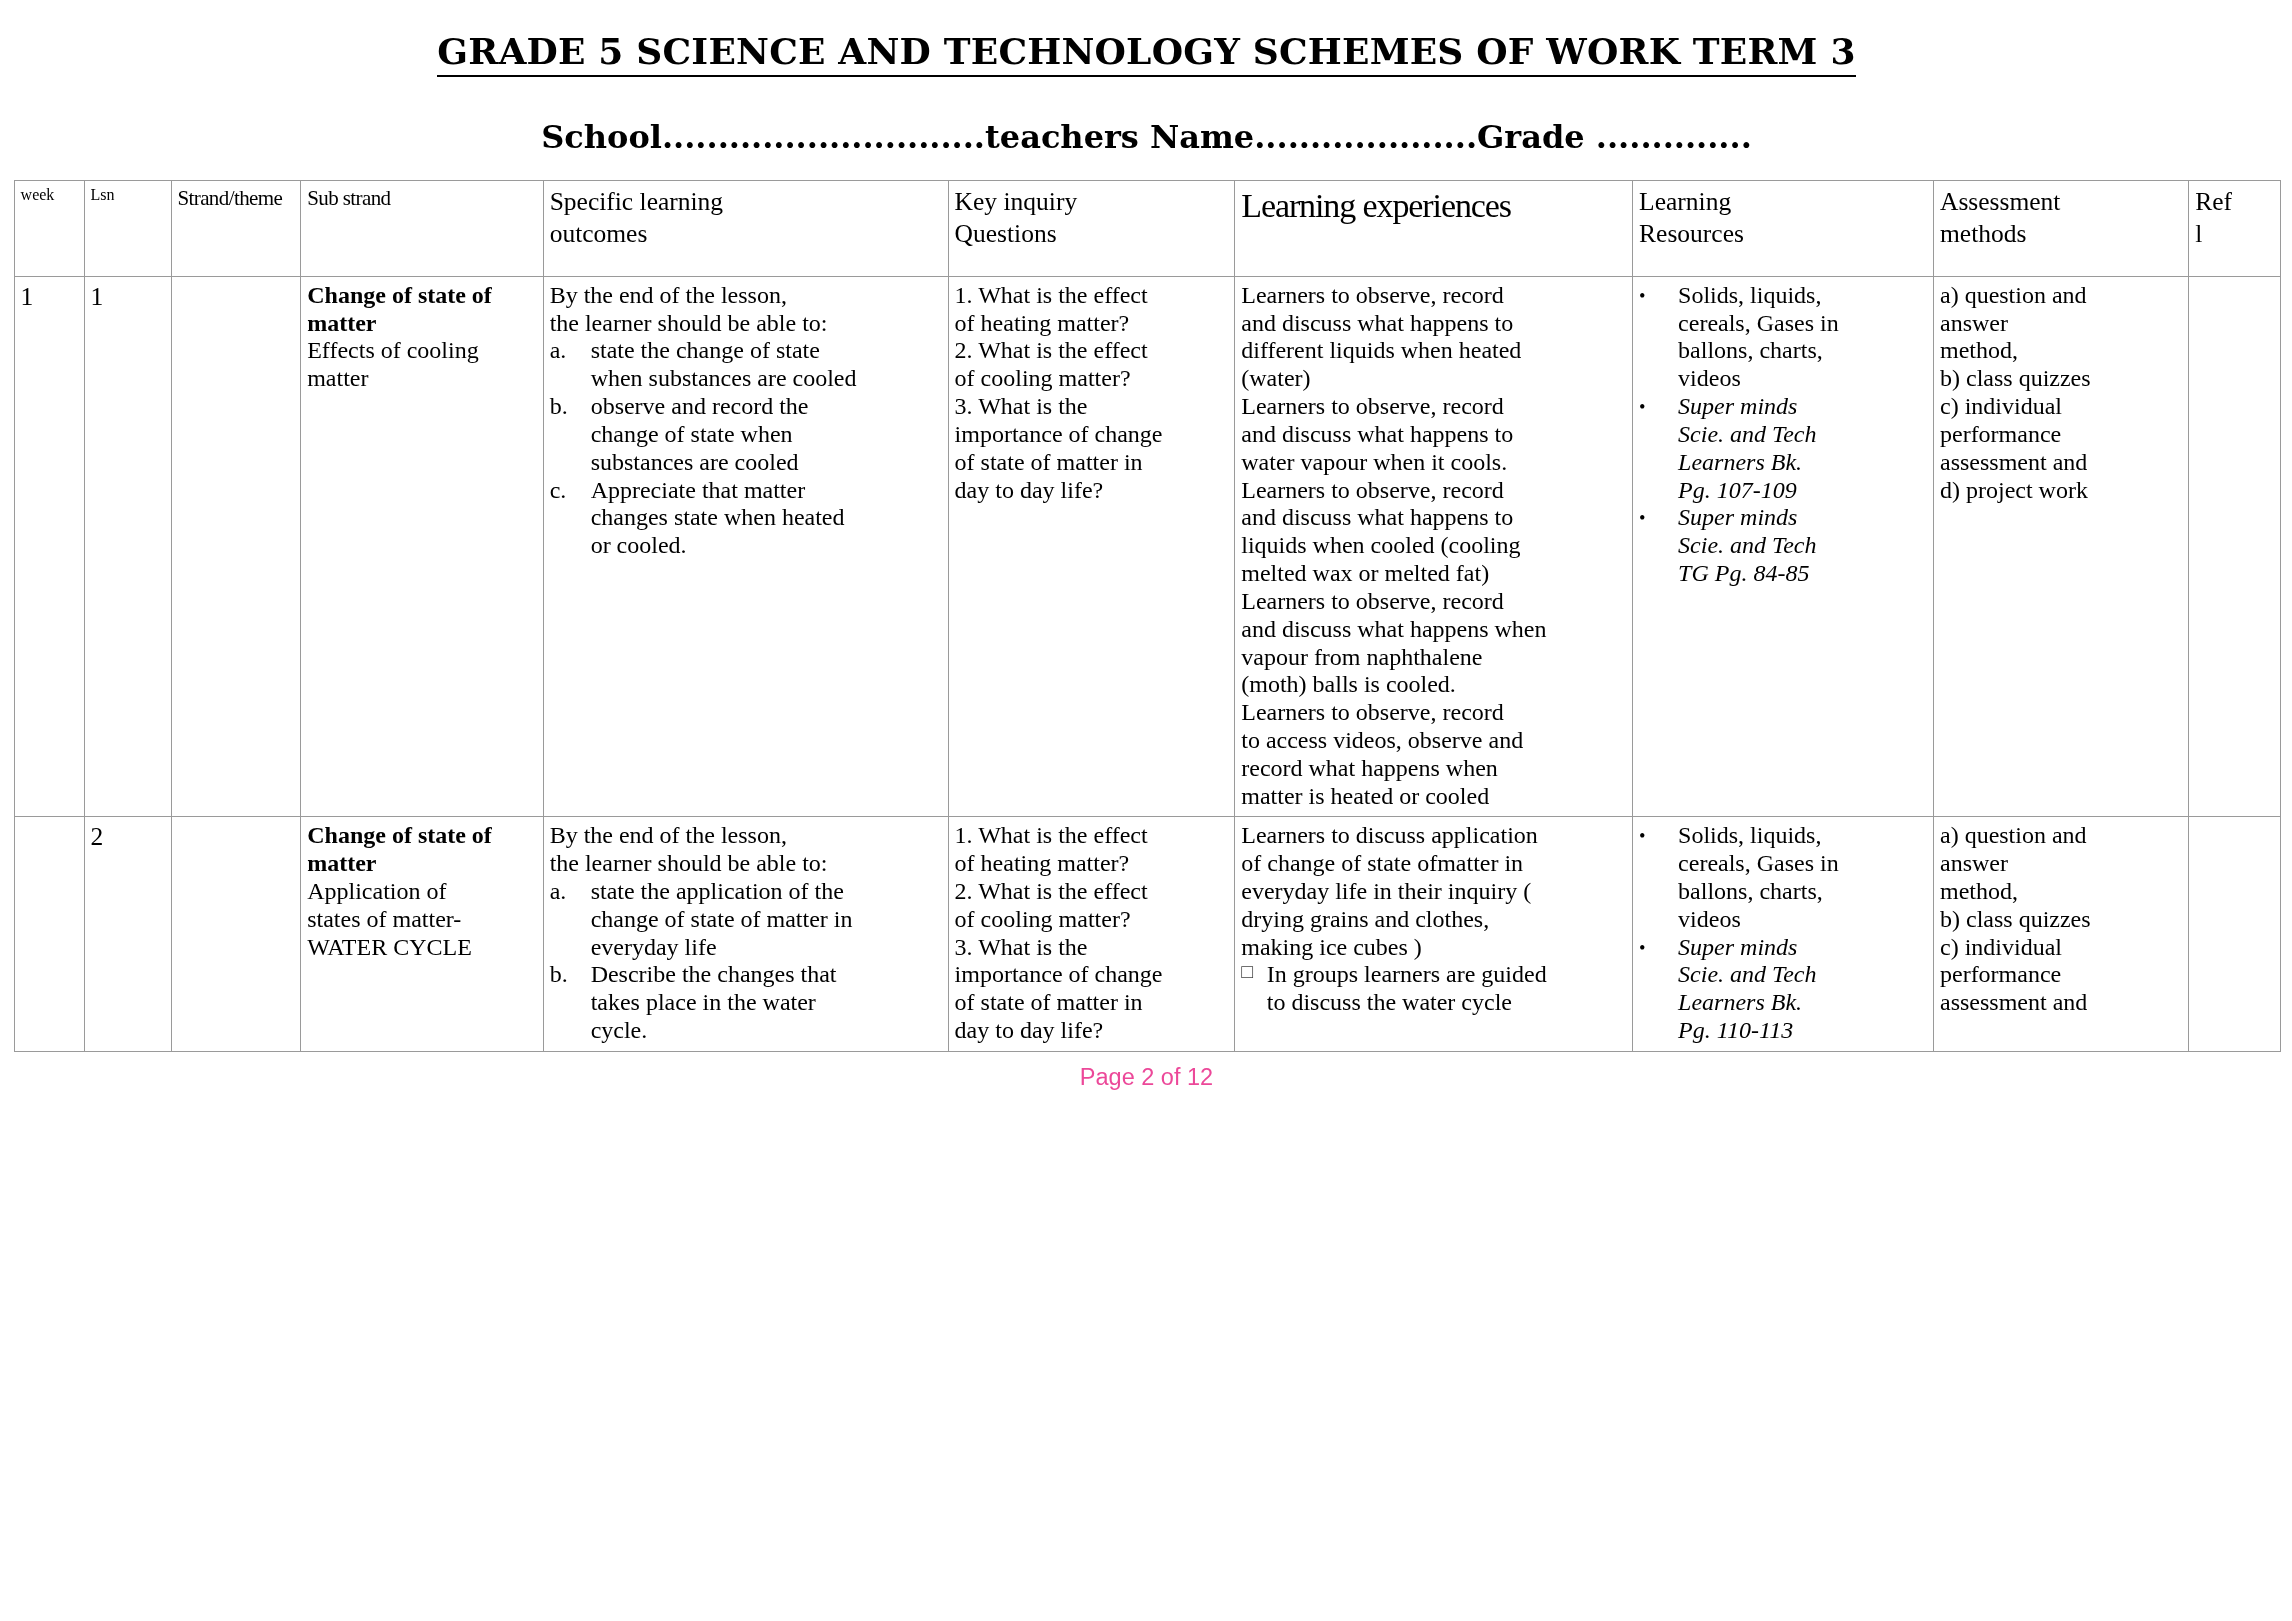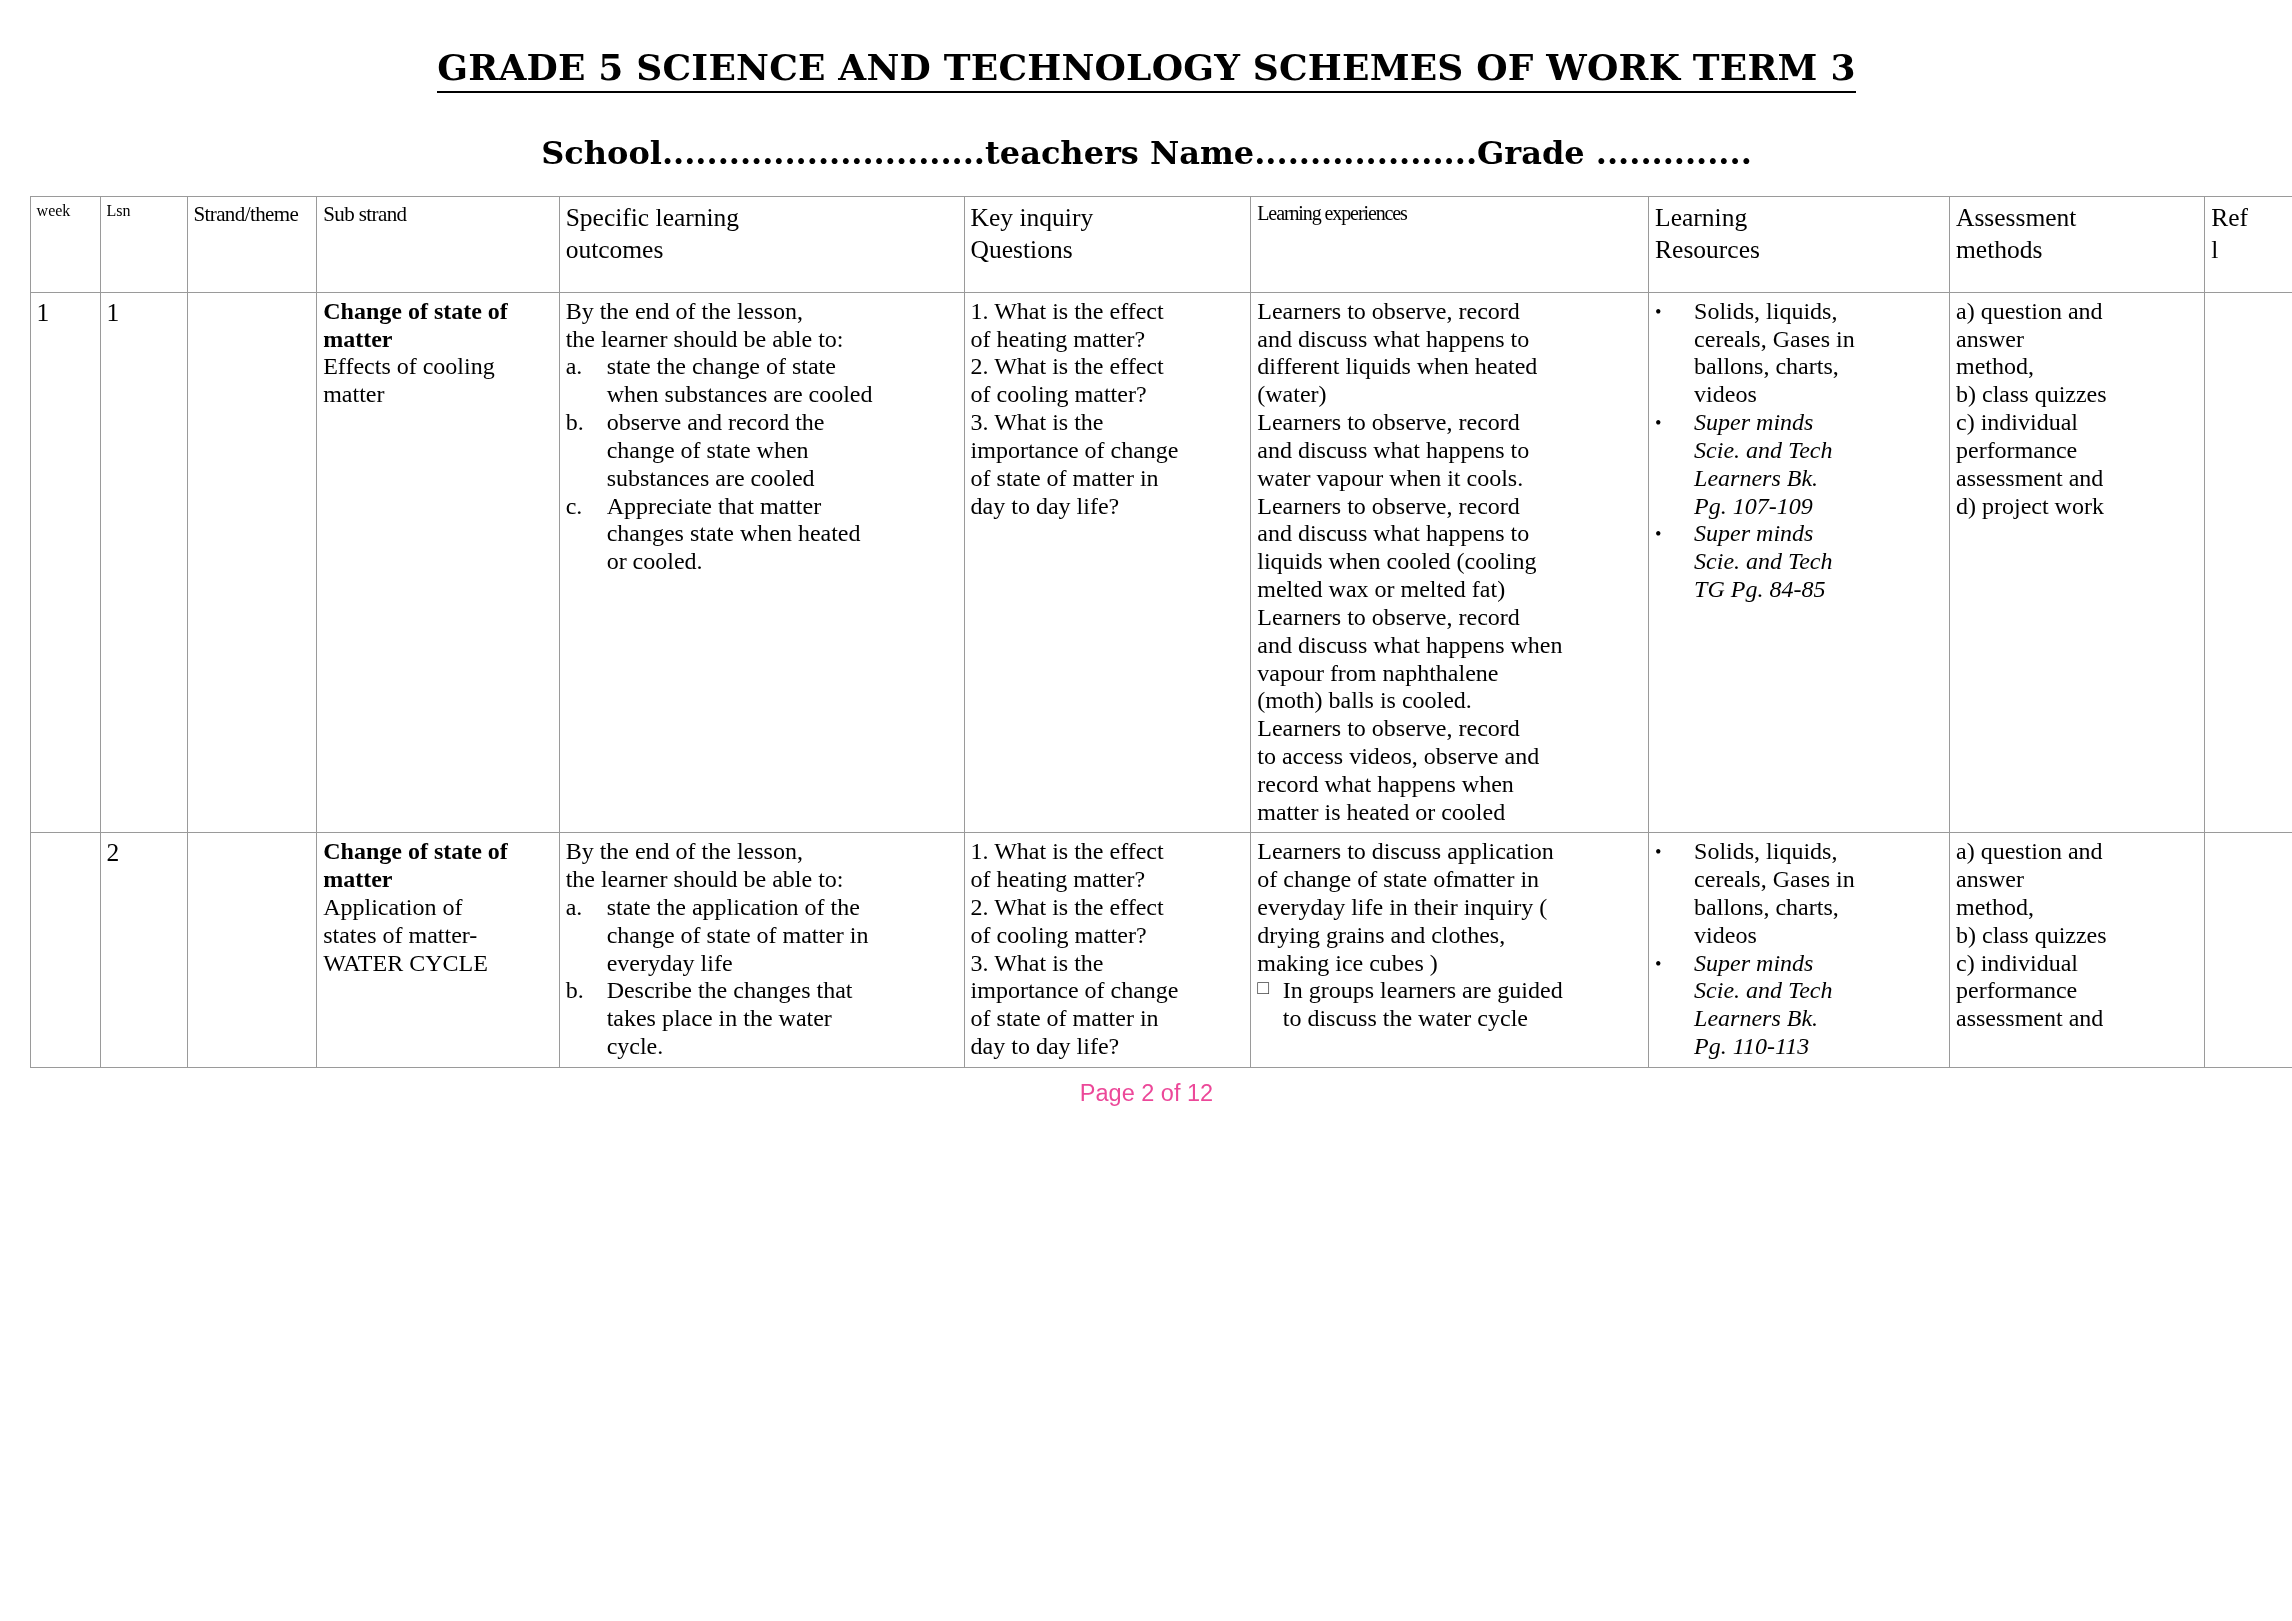--- a/index.html
+++ b/index.html
@@ -13,21 +13,21 @@
     font-family: "Liberation Serif", "DejaVu Serif", serif;
     color: #000000;
     overflow: hidden;
   }
 
   .page {
     position: relative;
     width: 2293px;
     height: 1257px;
     box-sizing: border-box;
-    padding: 16px;
+    padding: 0;
   }
 
   
   .doc-title {
     text-align: center;
     font-family: "DejaVu Serif", "Liberation Serif", serif;
     font-weight: bold;
     font-size: 36px;
     letter-spacing: 0.2px;
     margin: 0;
@@ -79,21 +79,21 @@
   col.c-lex   { width: 279px; }
   col.c-lres  { width: 211px; }
   col.c-asm   { width: 179px; }
   col.c-ref   { width: 64px; }
 
   
   thead td { height: 84px; }
   .hd-small { font-size: 16px; }
   .hd-tight { font-size: 21px; letter-spacing: -0.6px; }
   .hd-bold  { font-weight: bold; font-size: 25.5px; line-height: 1.25; }
-  .hd-lex   { font-weight: bold; font-size: 20px; letter-spacing: -1.1px; margin-top: 8px; }
+  .hd-lex   { font-weight: bold; font-size: 34px; letter-spacing: -1.1px; margin-top: 8px; }
 
   
   .num-cell { text-align: center; font-weight: bold; font-size: 25.5px; }
   .substrand { text-align: center; }
   .substrand .b { font-weight: bold; display: block; }
   .cell-text { white-space: pre-line; }
 
   
   .lead { white-space: pre-line; }
   ul.abc {

